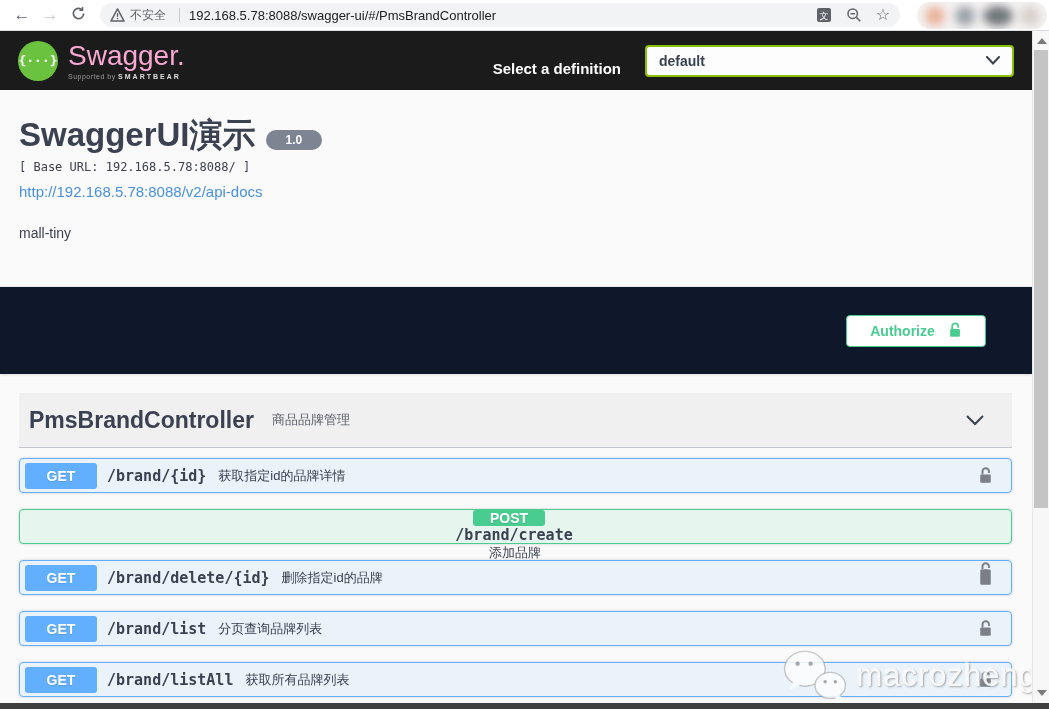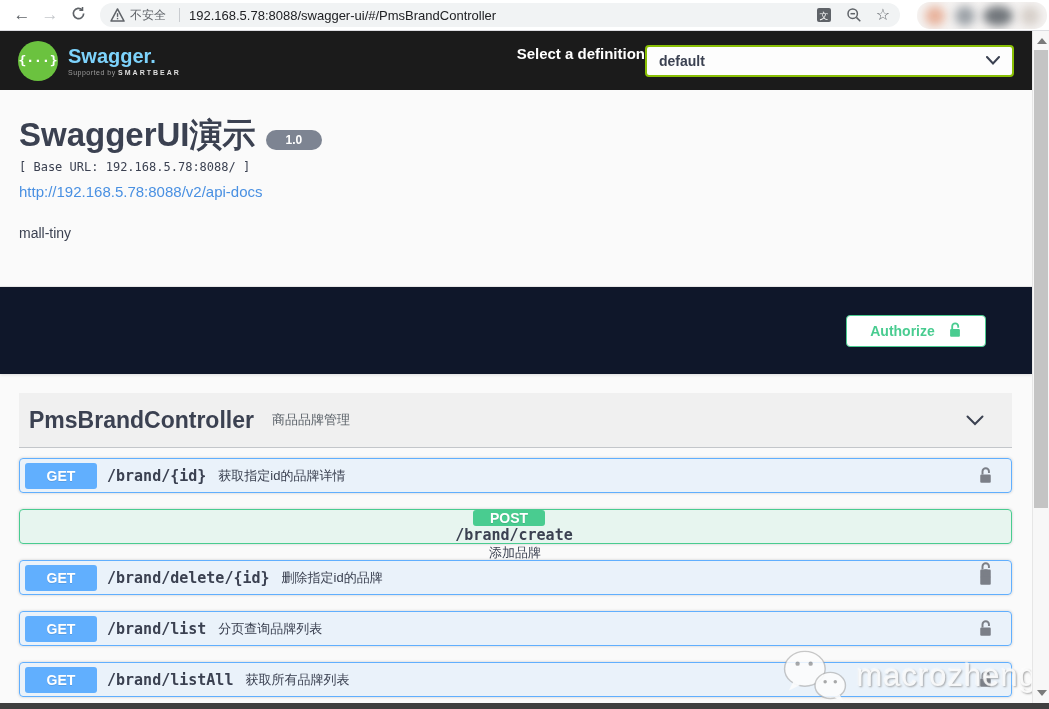--- a/index.html
+++ b/index.html
@@ -25,24 +25,24 @@
                overflow:hidden; background:#f5f3f2; }
   .blob { position:absolute; top:4px; width:20px; height:20px; border-radius:50%; filter:blur(5px); }
 
   
   .topbar { position:absolute; top:31px; left:0; width:1032px; height:59px; background:#1b1b1b;
             display:flex; align-items:center; padding:0 18px; }
   .logo { display:flex; align-items:center; gap:10px; }
   .logo-circle { width:40px; height:40px; border-radius:50%; background:#6bc23f; color:#fff;
                  display:flex; align-items:center; justify-content:center;
                  font-family:"DejaVu Sans Mono", monospace; font-weight:bold; font-size:13px; }
-  .logo-name { color:#7dd3fc; font-size:20px; font-weight:bold; line-height:1; }
+  .logo-name { color:#f9a8d4; font-size:28px; font-weight:normal; line-height:1; }
   .logo-sub { margin-top:3px; font-size:7px; letter-spacing:.5px; color:#9b9b9b; }
   .logo-sub b { color:#dfdfdf; letter-spacing:2px; }
-  .def-wrap { margin-left:auto; display:flex; align-items:flex-start; gap:0; }
+  .def-wrap { margin-left:auto; display:flex; align-items:flex-end; gap:24px; }
   .def-label { color:#fff; font-size:15px; font-weight:bold; }
   .def-select { width:369px; height:32px; background:#fdfdfd; border:2px solid var(--select_border_green,#89bf04);
                 border-radius:4px; display:flex; align-items:center; padding:0 12px; cursor:pointer; }
   .def-select span { font-size:14px; font-weight:bold; color:#3b4151; }
   .def-chevron { margin-left:auto; }
 
   
   .info { padding:27px 0 0 19px; background:#fafafa; height:197px; border-bottom:1px solid #ebebeb; }
   .title-row { display:flex; align-items:center; gap:10px; }
   .page-title { font-size:33px; font-weight:bold; color:#3b4151; line-height:1.1; }

